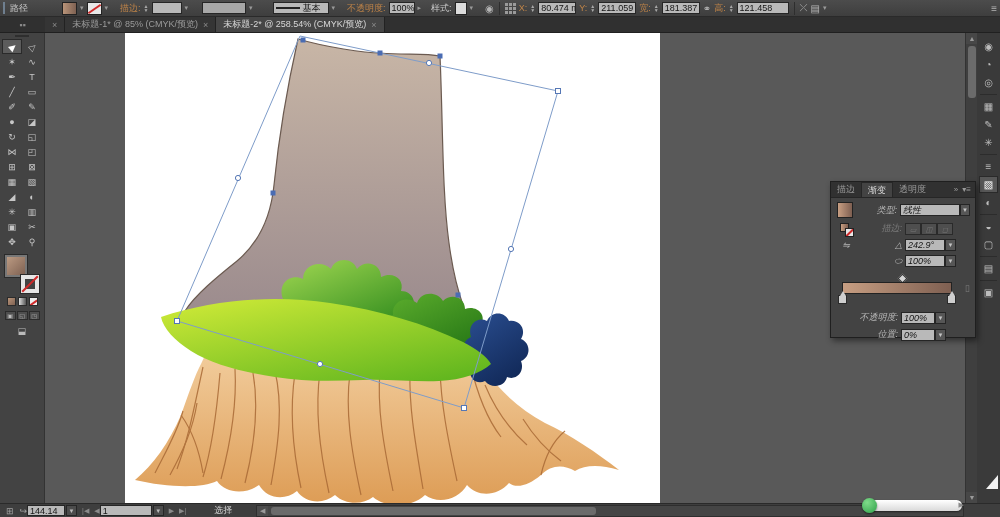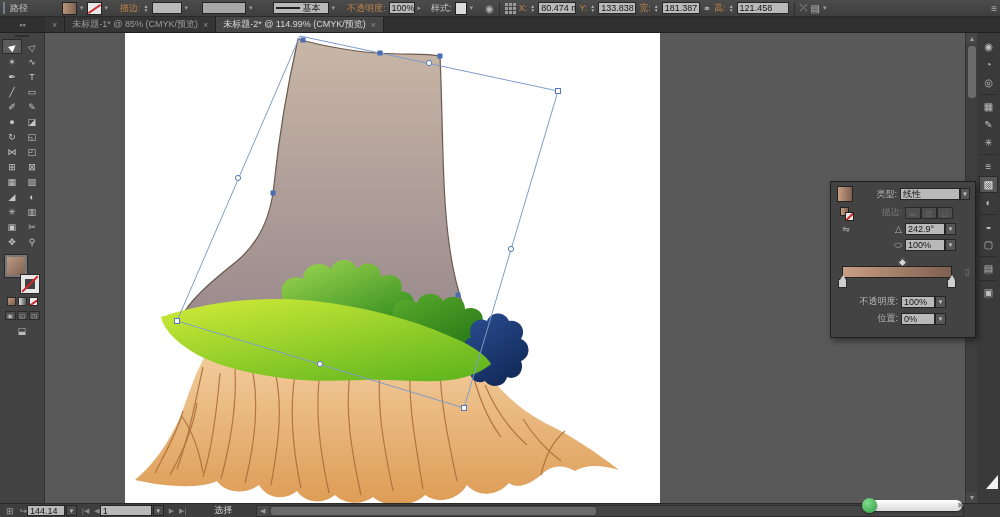--- a/index.html
+++ b/index.html
@@ -96,21 +96,21 @@
   
   .gpanel { position:absolute; left:830px; top:148px; width:146px; height:157px;
     background:#434343; border:1px solid #1f1f1f; box-shadow:2px 3px 6px rgba(0,0,0,.45); }
   .gp-tabs { height:16px; background:#313131; display:flex; align-items:stretch;
     border-bottom:1px solid #262626; }
   .gp-tab { padding:0 6px; display:flex; align-items:center; color:#9a9a9a; }
   .gp-tab.active { background:#434343; color:#dcdcdc; border:1px solid #262626; border-bottom:none; }
   .gp-tabicons { margin-left:auto; display:flex; align-items:center; gap:4px;
     padding-right:4px; color:#9a9a9a; font-size:8px; }
   .gp-body { position:relative; padding:4px 5px; }
-  .gp-row { display:flex; align-items:center; margin-bottom:4px; }
+  .gp-row { display:flex; align-items:center; margin-bottom:4px;font-style:italic; }
   .gp-label { width:46px; text-align:right; margin-right:3px; color:#b8b8b8; }
   .gp-label.dim { color:#7a7a7a; }
   .gp-field { background:#b9b9b9; color:#151515; border:1px solid #252525; height:12px;
     line-height:10px; padding:0 2px; }
   .gp-arrow { width:11px; height:12px; background:#565656; border:1px solid #252525;
     color:#c5c5c5; font-size:6px; text-align:center; line-height:11px; }
   .gp-swatch { width:16px; height:16px; border:1px solid #222;
     background:linear-gradient(90deg,#c79e82,#7e5f51); }
   .gp-mini-wrap { width:20px; display:flex; flex-direction:column; align-items:center; gap:2px; }
   .gp-proxy { position:relative; width:12px; height:12px; }
@@ -214,21 +214,21 @@
   <span class="stepper">
       <span>▲</span>
       <span>▼</span>
     </span>
   <span class="cb-field" style="width:38px">80.474 mm</span>
   <span class="cb-amber">Y:</span>
   <span class="stepper">
       <span>▲</span>
       <span>▼</span>
     </span>
-  <span class="cb-field" style="width:38px">133.838</span>
+  <span class="cb-field" style="width:38px">211.059</span>
   <span class="cb-amber">宽:</span>
   <span class="stepper">
       <span>▲</span>
       <span>▼</span>
     </span>
   <span class="cb-field" style="width:38px">181.387</span>
   <span class="cb-icon">⚭</span>
   <span class="cb-amber">高:</span>
   <span class="stepper">
       <span>▲</span>
@@ -246,21 +246,21 @@
 <div class="tab-bar">
   <div class="tab-corner">▪▪</div>
   <div class="tab">
     <span class="close">×</span>
   </div>
   <div class="tab">
     <span>未标题-1* @ 85% (CMYK/预览)</span>
     <span class="close">×</span>
   </div>
   <div class="tab active">
-    <span>未标题-2* @ 114.99% (CMYK/预览)</span>
+    <span>未标题-2* @ 258.54% (CMYK/预览)</span>
     <span class="close">×</span>
   </div>
 </div>
 
 <div class="main">
 
   <div class="toolbar">
     <div class="tool-grip">
         <i></i>
       </div>
@@ -505,20 +505,29 @@
         <div class="dock-btn">▢</div>
         <div class="dock-sep"></div>
         <div class="dock-btn">▤</div>
         <div class="dock-sep"></div>
         <div class="dock-btn">▣</div>
       </div>
     <div class="dock-curl"></div>
   </div>
 
   <div class="gpanel">
+    <div class="gp-tabs">
+      <div class="gp-tab">描边</div>
+      <div class="gp-tab active">渐变</div>
+      <div class="gp-tab">透明度</div>
+      <div class="gp-tabicons">
+        <span>»</span>
+        <span>▾≡</span>
+      </div>
+    </div>
     <div class="gp-body">
       <div class="gp-row">
         <div class="gp-mini-wrap">
           <span class="gp-swatch"></span>
         </div>
         <span class="gp-label">类型:</span>
         <span class="gp-field" style="width:64px">线性</span>
         <span class="gp-arrow">▼</span>
       </div>
       <div class="gp-row">

